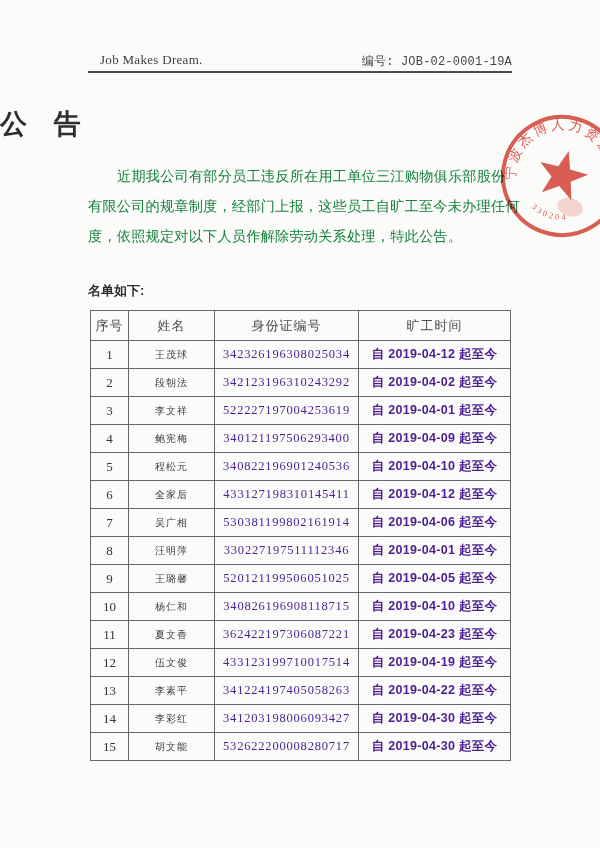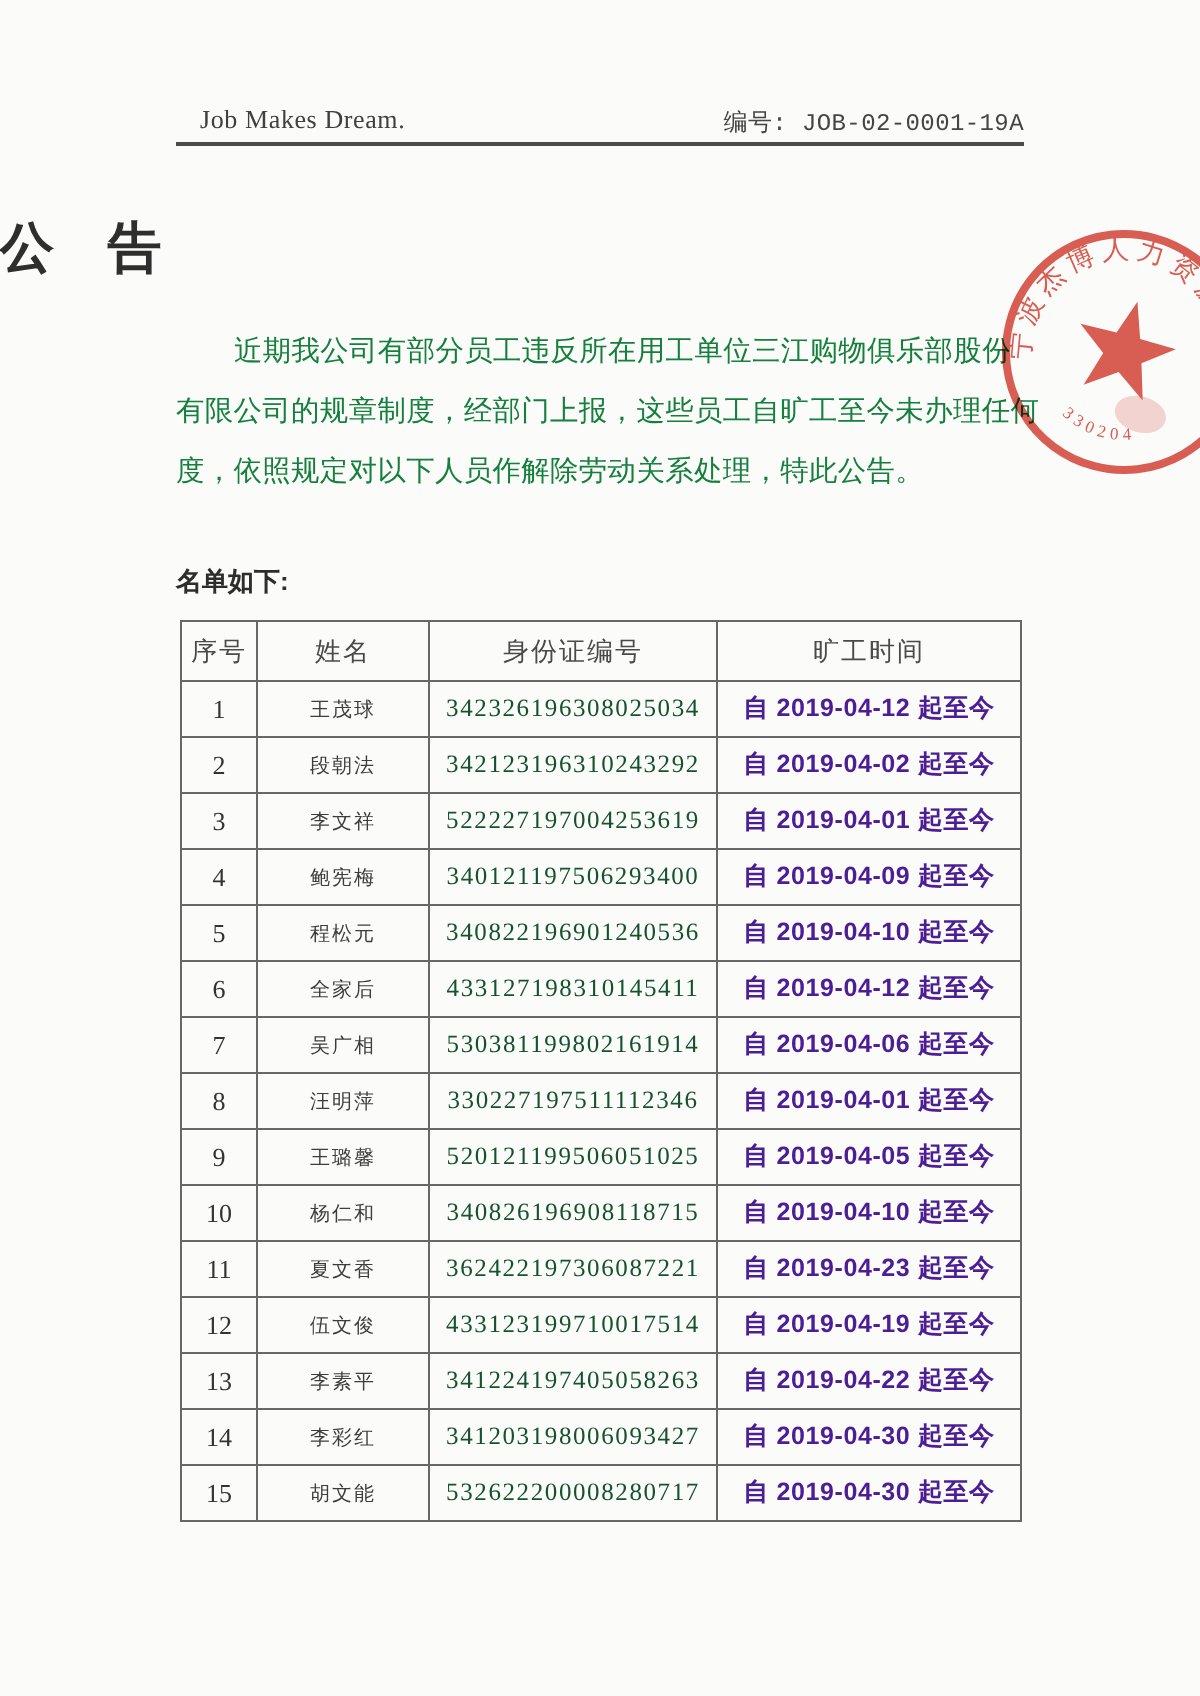--- a/index.html
+++ b/index.html
@@ -70,21 +70,21 @@
     text-align: center; vertical-align: middle;
     padding: 0; overflow: hidden; white-space: nowrap;
   }
   .roster th {
     height: 29px; font-weight: normal;
     font-size: 13px; color: #4a4a4a; letter-spacing: 1px;
   }
   .roster td { height: 27px; }
   .cell-no   { font-size: 13px; color: #333; }
   .cell-name { font-size: 10px; color: #3d3d3d; letter-spacing: 1px; }
-  .cell-id   { font-size: 12.5px; color: #14532d; letter-spacing: 0.8px; font-family: Liberation Serif, serif; }
+  .cell-id   { font-size: 12.5px; color: #4c1d95; letter-spacing: 0.8px; font-family: Liberation Serif, serif; }
   .cell-per  {
     font-family: "Liberation Sans", "DejaVu Sans", sans-serif;
     font-size: 12.5px; font-weight: bold; color: #4c1d95;
     letter-spacing: 0.3px;
   }
 
   
   .seal {
     position: absolute; left: 0; top: 0;
     pointer-events: none;

